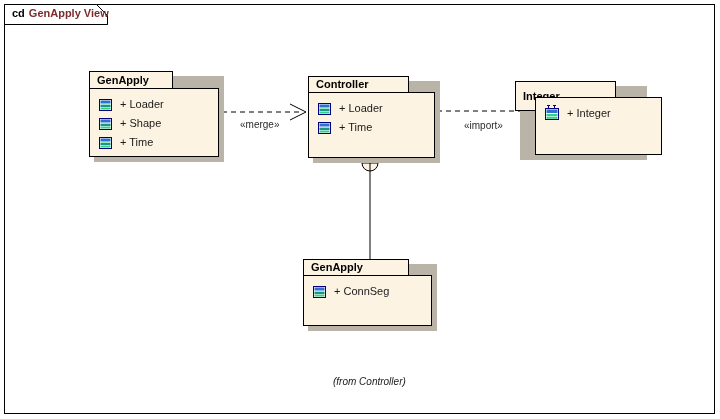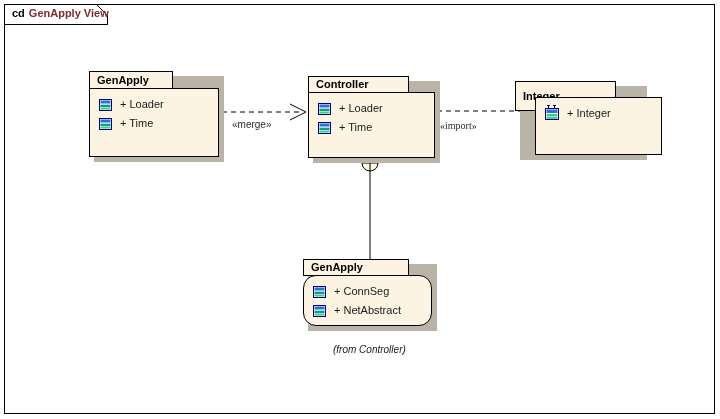--- a/index.html
+++ b/index.html
@@ -116,20 +116,21 @@
     white-space: nowrap;
     line-height: 1;
   }
   .caption {
     position: absolute;
     font-size: 10px;
     font-style: italic;
     color: #1a1a1a;
     white-space: nowrap;
     line-height: 1;
+    margin-top: 32px;
   }
 </style>
 </head>
 <body>
 
 <div id="canvas">
 
   <div class="frame"></div>
 
   <svg class="conn" style="left:4px; top:4px;" width="104" height="22">
@@ -138,26 +139,26 @@
   </svg>
   <div style="position:absolute; left:12px; top:8px; display:flex; align-items:center;">
     <span class="tab-text tab-kind">cd</span>
     <span class="tab-text tab-name">GenApply View</span>
   </div>
 
   <svg class="conn" style="left:222px; top:100px;" width="92" height="24">
     <line x1="0" y1="12" x2="80" y2="12" stroke="#000000" stroke-width="1" stroke-dasharray="5,4"></line>
     <path d="M68,4 L84,12 L68,20" fill="none" stroke="#000000" stroke-width="1"></path>
   </svg>
-  <div class="conn-label" style="left:232px; top:120px;">«merge»</div>
+  <div class="conn-label" style="left:240px; top:120px;">«merge»</div>
 
   <svg class="conn" style="left:437px; top:106px;" width="85" height="10">
     <line x1="0" y1="5" x2="84" y2="5" stroke="#000000" stroke-width="1" stroke-dasharray="5,4"></line>
   </svg>
-  <div class="conn-label" style="left:440px; top:121px;font-family:Liberation Serif, serif;">«import»</div>
+  <div class="conn-label" style="left:464px; top:121px;">«import»</div>
 
   <svg class="conn" style="left:356px; top:152px;" width="28" height="112">
     <circle cx="14" cy="11" r="8" fill="#fdf3e3" stroke="#000000" stroke-width="1"></circle>
     <line x1="6" y1="11" x2="22" y2="11" stroke="#000000" stroke-width="1"></line>
     <line x1="14" y1="3" x2="14" y2="19" stroke="#000000" stroke-width="1"></line>
     <line x1="14" y1="19" x2="14" y2="110" stroke="#000000" stroke-width="1"></line>
   </svg>
 
   <div class="pkg" style="left:89px; top:71px;">
     <div class="pkg-shadow" style="left:5px; top:5px; width:130px; height:86px;"></div>
@@ -170,20 +171,30 @@
         <svg class="icon" viewBox="0 0 13 12">
           <rect x="0.5" y="0.5" width="12" height="11" fill="#ffffff" stroke="#000080" stroke-width="1"></rect>
           <rect x="1.5" y="1.5" width="10" height="3" fill="#2f6fd0" stroke="none"></rect>
           <rect x="1.5" y="5.5" width="10" height="2.5" fill="#2fd08a" stroke="none"></rect>
           <rect x="1.5" y="8.5" width="10" height="2" fill="#2fd08a" stroke="none"></rect>
           <line x1="1.5" y1="7" x2="11.5" y2="7" stroke="#000080" stroke-width="0.6"></line>
         </svg>
         <span class="pkg-item-label">+ Loader</span>
       </div>
 
+      <div class="pkg-item">
+        <svg class="icon" viewBox="0 0 13 12">
+          <rect x="0.5" y="0.5" width="12" height="11" fill="#ffffff" stroke="#000080" stroke-width="1"></rect>
+          <rect x="1.5" y="1.5" width="10" height="3" fill="#2f6fd0" stroke="none"></rect>
+          <rect x="1.5" y="5.5" width="10" height="2.5" fill="#2fd08a" stroke="none"></rect>
+          <rect x="1.5" y="8.5" width="10" height="2" fill="#2fd08a" stroke="none"></rect>
+          <line x1="1.5" y1="7" x2="11.5" y2="7" stroke="#000080" stroke-width="0.6"></line>
+        </svg>
+        <span class="pkg-item-label">+ Shape</span>
+      </div>
 
       <div class="pkg-item">
         <svg class="icon" viewBox="0 0 13 12">
           <rect x="0.5" y="0.5" width="12" height="11" fill="#ffffff" stroke="#000080" stroke-width="1"></rect>
           <rect x="1.5" y="1.5" width="10" height="3" fill="#2f6fd0" stroke="none"></rect>
           <rect x="1.5" y="5.5" width="10" height="2.5" fill="#2fd08a" stroke="none"></rect>
           <rect x="1.5" y="8.5" width="10" height="2" fill="#2fd08a" stroke="none"></rect>
           <line x1="1.5" y1="7" x2="11.5" y2="7" stroke="#000080" stroke-width="0.6"></line>
         </svg>
         <span class="pkg-item-label">+ Time</span>
@@ -247,42 +258,32 @@
       </div>
 
     </div>
   </div>
 
   <div class="pkg" style="left:303px; top:259px;">
     <div class="pkg-shadow" style="left:5px; top:5px; width:129px; height:67px;"></div>
     <div class="pkg-tab" style="left:0; top:0; width:106px; height:17px;">
       <span class="pkg-tab-label">GenApply</span>
     </div>
-    <div class="pkg-body" style="left:0; top:16px; width:129px; height:51px;border-radius:13px;">
+    <div class="pkg-body" style="left:0; top:16px; width:129px; height:51px;">
 
       <div class="pkg-item">
         <svg class="icon" viewBox="0 0 13 12">
           <rect x="0.5" y="0.5" width="12" height="11" fill="#ffffff" stroke="#000080" stroke-width="1"></rect>
           <rect x="1.5" y="1.5" width="10" height="3" fill="#2f6fd0" stroke="none"></rect>
           <rect x="1.5" y="5.5" width="10" height="2.5" fill="#2fd08a" stroke="none"></rect>
           <rect x="1.5" y="8.5" width="10" height="2" fill="#2fd08a" stroke="none"></rect>
           <line x1="1.5" y1="7" x2="11.5" y2="7" stroke="#000080" stroke-width="0.6"></line>
         </svg>
         <span class="pkg-item-label">+ ConnSeg</span>
       </div>
 
-      <div class="pkg-item">
-        <svg class="icon" viewBox="0 0 13 12">
-          <rect x="0.5" y="0.5" width="12" height="11" fill="#ffffff" stroke="#000080" stroke-width="1"></rect>
-          <rect x="1.5" y="1.5" width="10" height="3" fill="#2f6fd0" stroke="none"></rect>
-          <rect x="1.5" y="5.5" width="10" height="2.5" fill="#2fd08a" stroke="none"></rect>
-          <rect x="1.5" y="8.5" width="10" height="2" fill="#2fd08a" stroke="none"></rect>
-          <line x1="1.5" y1="7" x2="11.5" y2="7" stroke="#000080" stroke-width="0.6"></line>
-        </svg>
-        <span class="pkg-item-label">+ NetAbstract</span>
-      </div>
 
     </div>
   </div>
 
   <div class="caption" style="left:333px; top:345px;">(from Controller)</div>
 
 </div>
 
 </body></html>

